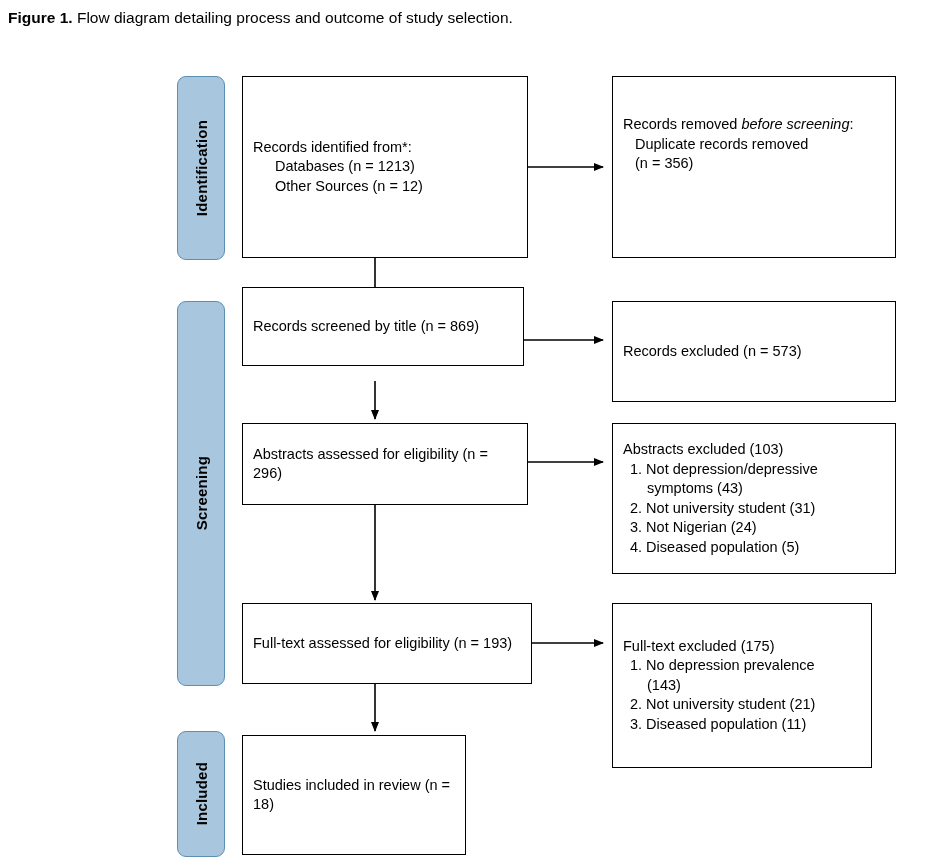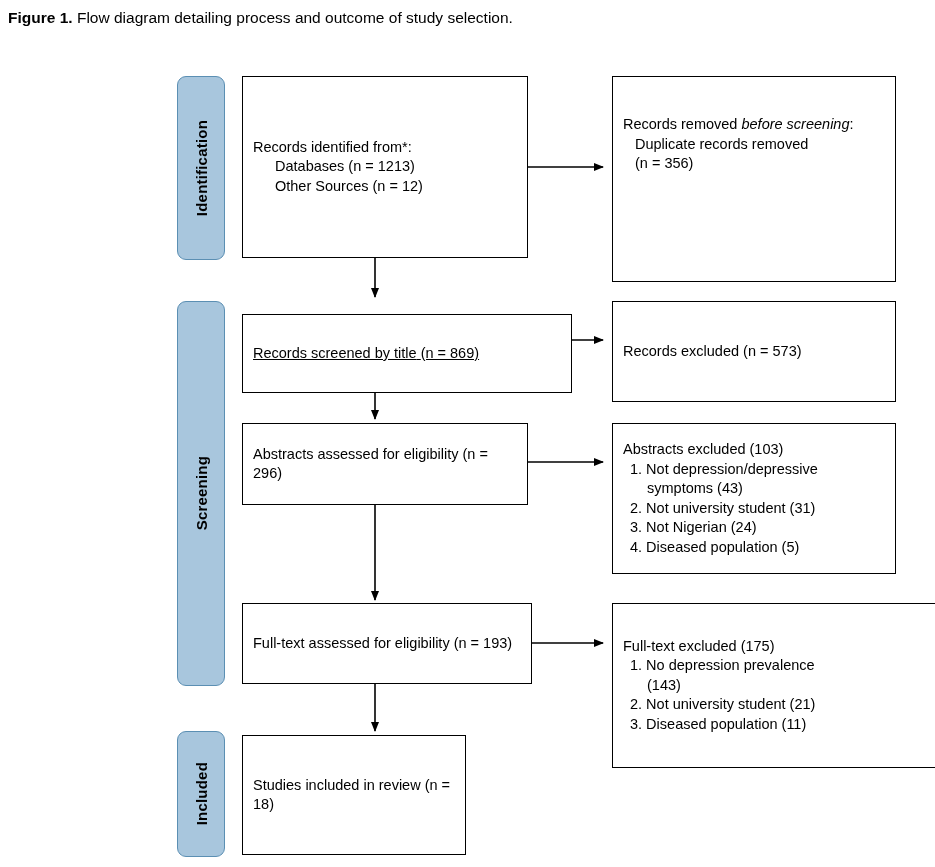--- a/index.html
+++ b/index.html
@@ -118,29 +118,29 @@
 </div>
 
 <div class="box" style="left:242px; top:76px; width:286px; height:182px;">
   <div class="inner">
     <span>Records identified from*:</span>
     <span class="indent1">Databases (n = 1213)</span>
     <span class="indent1">Other Sources (n = 12)</span>
   </div>
 </div>
 
-<div class="box top" style="left:612px; top:76px; width:284px; height:206px;">
+<div class="box top" style="left:612px; top:76px; width:284px; height:182px;">
   <div class="inner" style="padding-top:38px;">
     <span><span>Records removed </span><em>before screening</em><span>:</span></span>
     <span class="indent2">Duplicate records removed</span>
     <span class="indent2">(n = 356)</span>
   </div>
 </div>
 
-<div class="box" style="left:242px; top:314px; width:330px; height:79px;text-decoration:underline;">
+<div class="box" style="left:242px; top:287px; width:282px; height:79px;">
   <div class="inner">
     <span>Records screened by title</span>
     <span>(n = 869)</span>
   </div>
 </div>
 
 <div class="box" style="left:612px; top:301px; width:284px; height:101px;">
   <div class="inner">
     <span>Records excluded</span>
     <span>(n = 573)</span>
@@ -165,21 +165,21 @@
   </div>
 </div>
 
 <div class="box" style="left:242px; top:603px; width:290px; height:81px;">
   <div class="inner">
     <span>Full-text assessed for eligibility</span>
     <span>(n = 193)</span>
   </div>
 </div>
 
-<div class="box" style="left:612px; top:603px; width:324px; height:165px;">
+<div class="box" style="left:612px; top:603px; width:260px; height:165px;">
   <div class="inner">
     <span>Full-text excluded (175)</span>
     <span class="hang">1. No depression prevalence</span>
     <span class="hang2">(143)</span>
     <span class="hang">2. Not university student (21)</span>
     <span class="hang">3. Diseased population (11)</span>
   </div>
 </div>
 
 <div class="box" style="left:242px; top:735px; width:224px; height:120px;">

